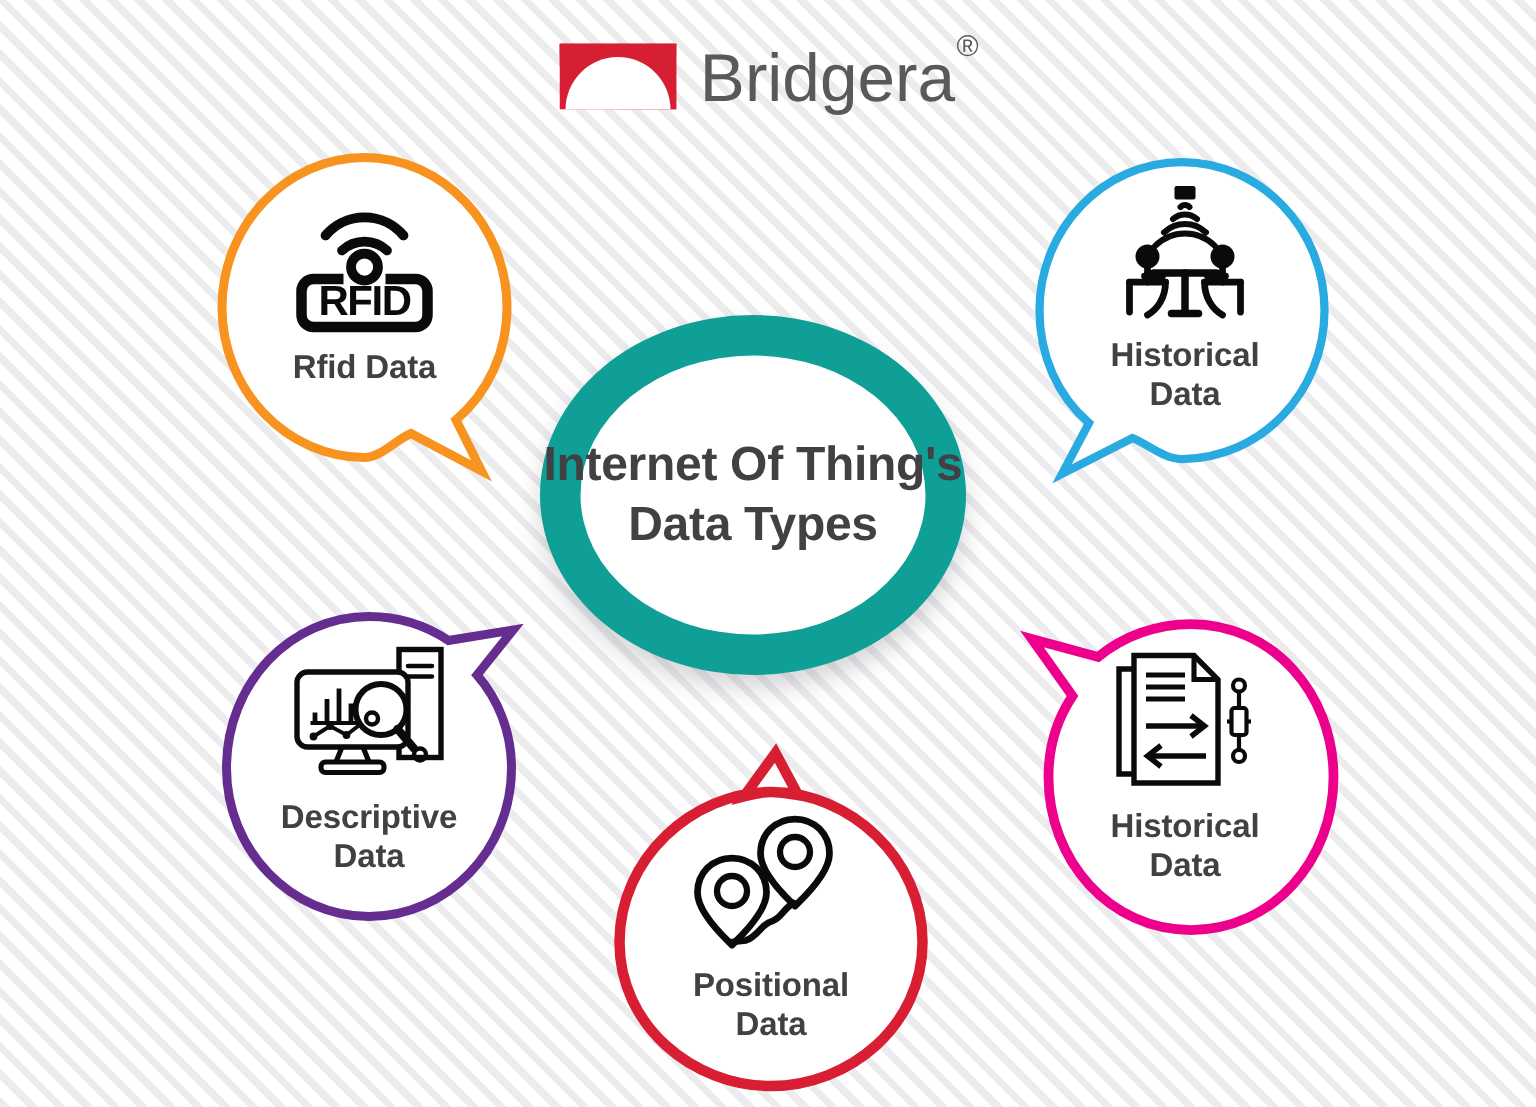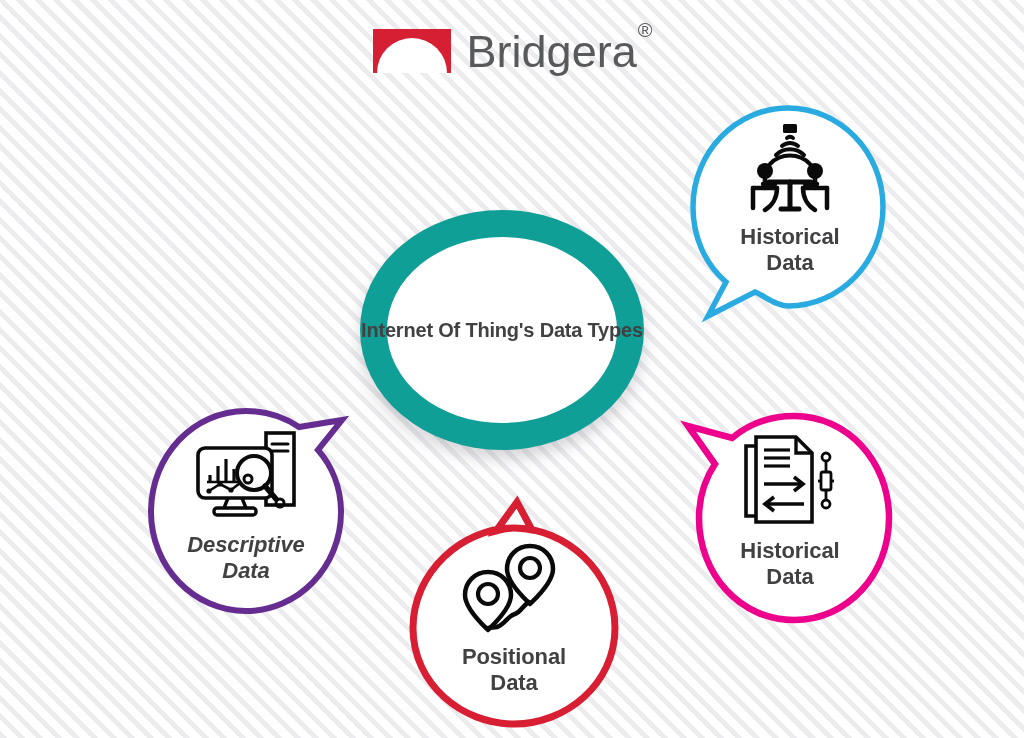--- a/index.html
+++ b/index.html
@@ -88,21 +88,21 @@
     position: absolute;
     left: 0;
     top: 0;
     width: 284px;
     height: 240px;
     display: flex;
     flex-direction: column;
     align-items: center;
     justify-content: center;
     text-align: center;
-    font-size: 20px;
+    font-size: 32px;
     font-weight: bold;
     color: #414042;
     line-height: 1.24;
     letter-spacing: -0.2px;
   }
 
   
   .bubble {
     position: absolute;
   }
@@ -134,21 +134,21 @@
 
   
   #bubble-rfid        { left: 143px; top: 100px;  width: 200px; height: 222px; }
   #bubble-historical  { left: 688px; top: 104px;  width: 200px; height: 218px; }
   #bubble-descriptive { left: 146px; top: 406px;  width: 200px; height: 218px; }
   #bubble-records     { left: 682px; top: 410px;  width: 212px; height: 222px; }
   #bubble-positional  { left: 408px; top: 500px;  width: 212px; height: 228px; }
 
   #bubble-rfid .bubble-inner        { left: 16px;  top: 26px; width: 168px; }
   #bubble-historical .bubble-inner  { left: 18px;  top: 14px; width: 168px; }
-  #bubble-descriptive .bubble-inner { left: 16px;  top: 22px; width: 168px; font-style: italic; }
+  #bubble-descriptive .bubble-inner { left: 16px;  top: 22px; width: 168px; }
   #bubble-records .bubble-inner     { left: 24px;  top: 22px; width: 168px; }
   #bubble-positional .bubble-inner  { left: 22px;  top: 38px; width: 168px; align-items: center; }
 
   #bubble-rfid .bubble-label        { margin-top: 10px; }
   #bubble-historical .bubble-label  { margin-top: 8px; }
   #bubble-descriptive .bubble-label { margin-top: 12px; }
   #bubble-records .bubble-label     { margin-top: 12px; }
   #bubble-positional .bubble-label  { margin-top: 10px; }
 
   
@@ -182,20 +182,44 @@
     <div id="brand-name"><span>Bridgera</span><span id="brand-reg">®</span></div>
   </div>
 
   <div id="hub">
     <div id="hub-ring"></div>
     <div id="hub-label">Internet Of
 Thing's
 Data Types</div>
   </div>
 
+  <div class="bubble" id="bubble-rfid">
+    <svg class="bubble-svg" width="200" height="222" viewBox="0 0 200 222">
+      <path d="M100 5
+               C 152 5 195 50 195 105
+               C 195 135 182 162 161 180
+               L 178 214
+               L 131 189
+               C 121 193 111 205 100 205
+               C 48 205 5 160 5 105
+               C 5 50 48 5 100 5 Z" fill="#ffffff" stroke="#f7931e" stroke-width="6" stroke-linejoin="miter"></path>
+    </svg>
+    <div class="bubble-inner">
+      <svg class="bubble-icon" width="100" height="96" viewBox="0 0 100 96">
+        <g fill="none" stroke="#0a0a0a" stroke-width="6.5" stroke-linecap="round">
+          <path d="M24 31 A34 34 0 0 1 76 31"></path>
+          <path d="M35 41 A22 22 0 0 1 65 41"></path>
+        </g>
+        <circle cx="50" cy="52" r="9" fill="none" stroke="#0a0a0a" stroke-width="6.5"></circle>
+        <path d="M36 60 H16 A8 8 0 0 0 8 68 V84 A8 8 0 0 0 16 92 H84 A8 8 0 0 0 92 84 V68 A8 8 0 0 0 84 60 H64" fill="none" stroke="#0a0a0a" stroke-width="7" stroke-linecap="butt"></path>
+        <text x="50" y="84" text-anchor="middle" font-family="'Liberation Sans', sans-serif" font-size="28" font-weight="bold" fill="#0a0a0a" letter-spacing="-1">RFID</text>
+      </svg>
+      <div class="bubble-label">Rfid Data</div>
+    </div>
+  </div>
 
   <div class="bubble" id="bubble-historical">
     <svg class="bubble-svg" width="200" height="218" viewBox="0 0 200 218">
       <path d="M100 4
                C 152 4 195 48 195 103
                C 195 158 152 202 100 202
                C 88 202 77 192 67 188
                L 20 212
                L 38 178
                C 17 160 5 133 5 103

